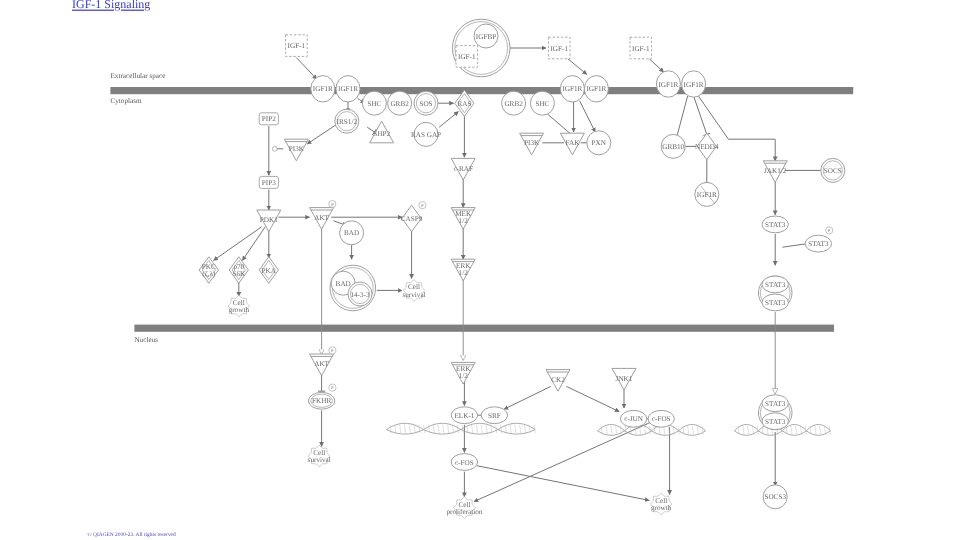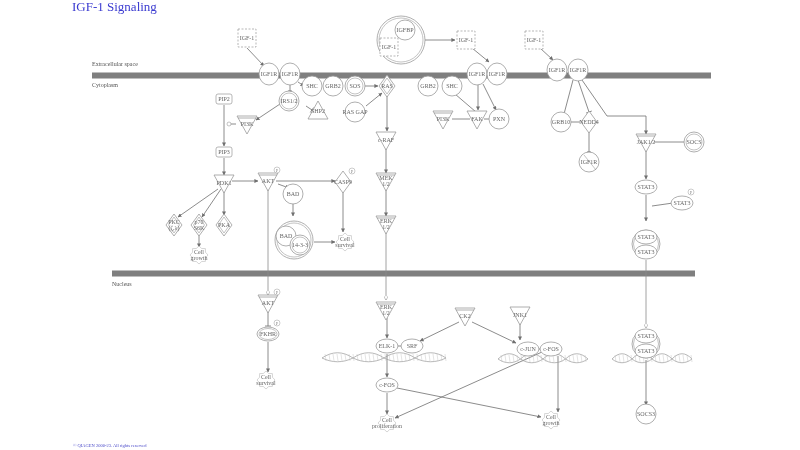--- a/index.html
+++ b/index.html
@@ -1,18 +1,18 @@
 <!DOCTYPE html>
 <html><head>
 <meta charset="utf-8">
 <style>
   html, body { margin: 0; padding: 0; background: #ffffff; }
   body { width: 800px; height: 450px; position: relative; overflow: hidden; font-family: "Liberation Serif", serif; }
   #diagram { position: absolute; left: 0; top: 0; width: 800px; height: 450px; }
-  .title { position: absolute; left: 72px; top: -1px; font-size: 13px; color: #3a3ad0; font-family: "Liberation Serif", serif; }
+  .title { position: absolute; left: 60px; top: -1px; font-size: 10px; color: #3a3ad0; font-family: "Liberation Serif", serif; text-decoration: underline; }
   .copyright { position: absolute; left: 73px; top: 443px; font-size: 4.5px; color: #4848c8; font-family: "Liberation Serif", serif; }
   .comp-label { position: absolute; font-size: 6px; color: #555; font-family: "Liberation Serif", serif; }
   svg text { font-family: "Liberation Serif", serif; fill: #666; }
 </style>
 </head>
 <body>
 
 <div class="title">IGF-1 Signaling</div>
 <div class="comp-label" style="left:92px;top:61px;">Extracellular space</div>
 <div class="comp-label" style="left:92px;top:82px;">Cytoplasm</div>

